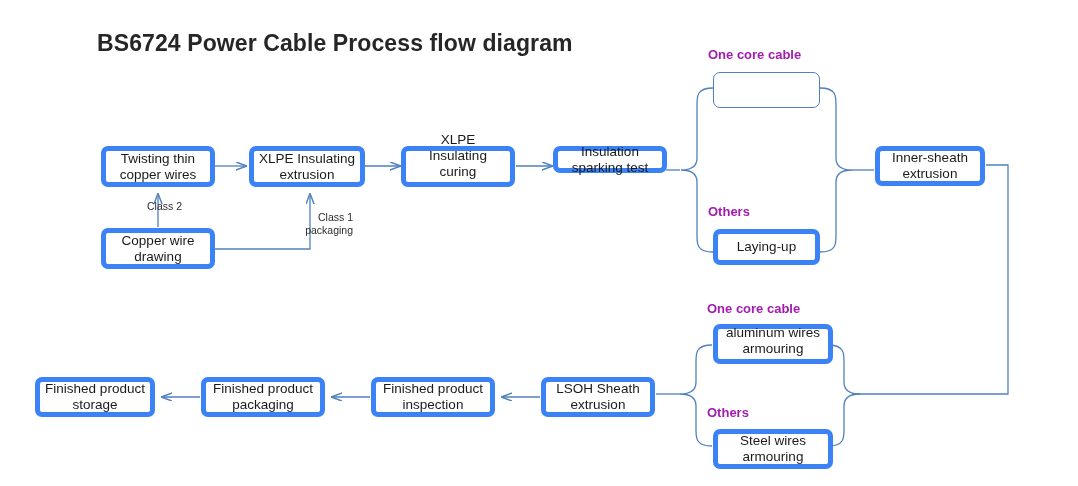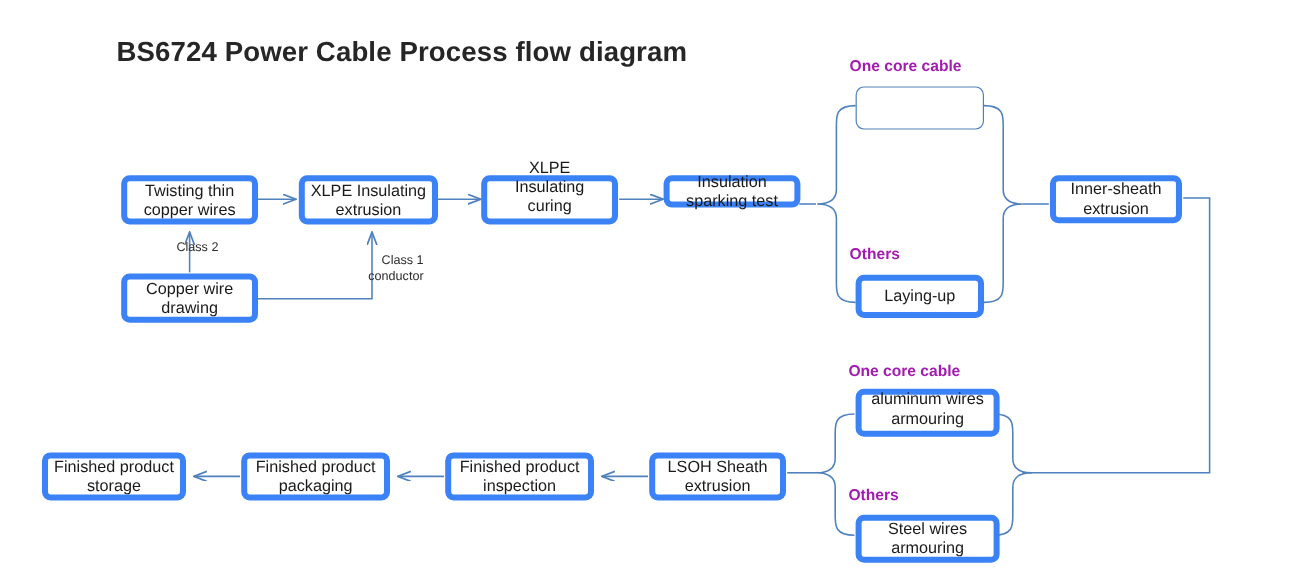--- a/index.html
+++ b/index.html
@@ -161,21 +161,21 @@
   </div>
 
   <div class="node" style="left:875px; top:146px; width:110px; height:40px;">
     <span>Inner-sheath extrusion</span>
   </div>
 
   <div class="edge-label" style="left:108px; top:200px;">Class 2</div>
 
   <div class="edge-label" style="left:238px; top:211px; width:76px;">
     <div>Class 1</div>
-    <div>conductor</div>
+    <div>packaging</div>
   </div>
 
   <div class="branch-head" style="left:707px; top:301px; width:133px;">One core cable</div>
   <div class="branch-head" style="left:707px; top:405px; width:133px;">Others</div>
 
   <div class="node" style="left:713px; top:324px; width:120px; height:40px;align-items:flex-end;">
     <span>aluminum wires armouring</span>
   </div>
 
   <div class="node" style="left:713px; top:429px; width:120px; height:40px;">

